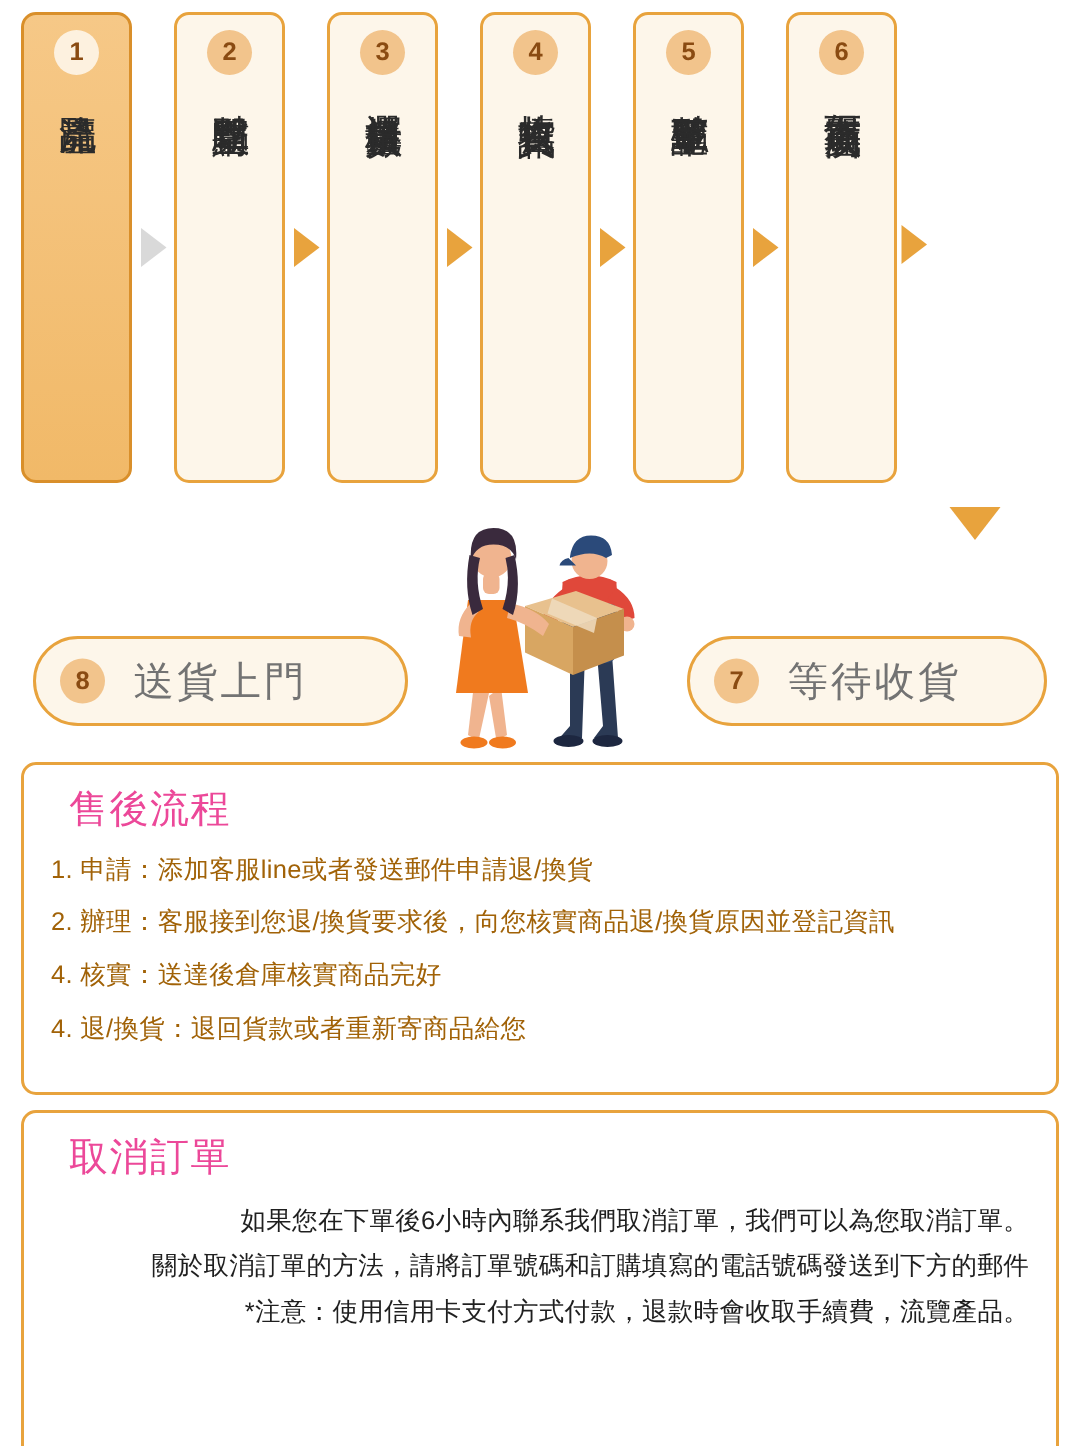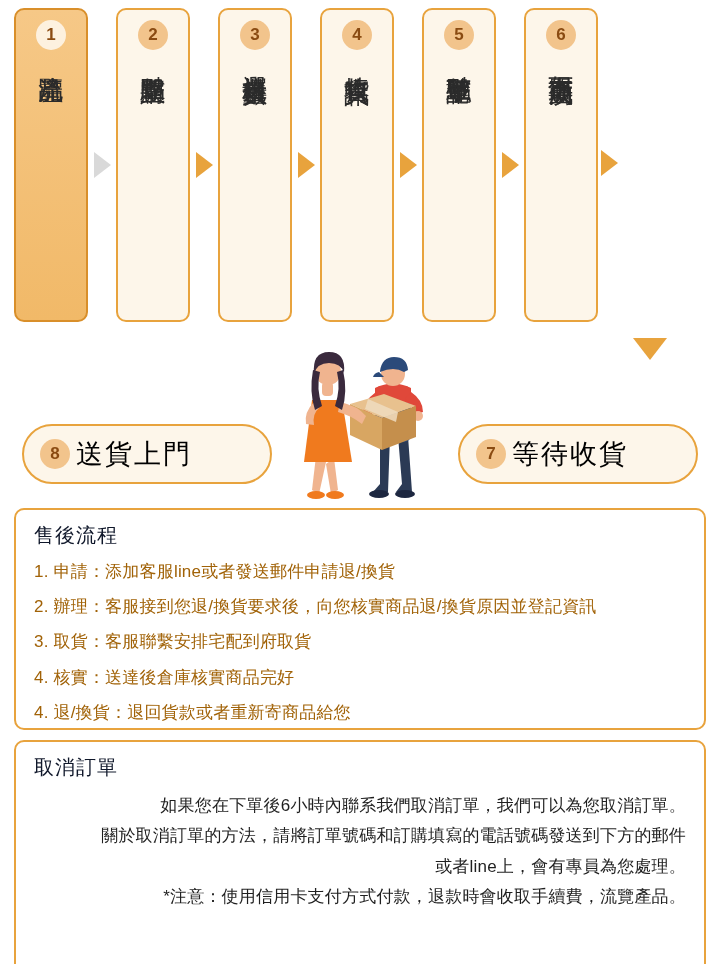--- a/index.html
+++ b/index.html
@@ -120,23 +120,23 @@
     width: 30px; height: 30px;
     border-radius: 50%;
     background: #f2c48c;
     color: #8a4b12;
     font-weight: bold;
     font-size: 17px;
     display: flex; align-items: center; justify-content: center;
     flex: 0 0 auto;
   }
   .pill-label {
-    margin-left: 6px;
+    margin-left: 19px;
     font-size: 27px;
-    color: #000000;
+    color: #737373;
     letter-spacing: 2px;
   }
 
   
   .card {
     position: absolute;
     border: 2px solid #e8a33d;
     border-radius: 10px;
     background: #ffffff;
     padding: 12px 18px 14px 18px;
@@ -144,23 +144,24 @@
   #card-after { left: 14px; top: 508px; width: 692px; height: 222px; }
   #card-cancel { left: 14px; top: 740px; width: 692px; height: 236px; }
 
   .card-head {
     display: flex;
     align-items: baseline;
     gap: 10px;
     margin-bottom: 8px;
   }
   .card-title {
-    font-size: 20px;
-    color: #0f172a;
+    font-size: 26px;
+    color: #ec4899;
     letter-spacing: 1px;
+    margin-left: 12px;
   }
   .card-note {
     font-size: 14.5px;
     color: #e03020;
     letter-spacing: 0px;
   }
   .card-list {
     margin: 0; padding: 0;
     list-style: none;
   }
@@ -305,29 +306,27 @@
     <div class="pill-label">等待收貨</div>
   </div>
 
   <div class="card" id="card-after">
     <div class="card-head">
       <span class="card-title">售後流程</span>
     </div>
     <ul class="card-list">
       <li>1. 申請：添加客服line或者發送郵件申請退/換貨</li>
       <li>2. 辦理：客服接到您退/換貨要求後，向您核實商品退/換貨原因並登記資訊</li>
-      <li>3. 取貨：客服聯繫安排宅配到府取貨</li>
       <li>4. 核實：送達後倉庫核實商品完好</li>
       <li>4. 退/換貨：退回貨款或者重新寄商品給您</li>
     </ul>
   </div>
 
   <div class="card" id="card-cancel">
     <span class="card-title">取消訂單</span>
     <div class="body">
       <p class="card-para">如果您在下單後6小時內聯系我們取消訂單，我們可以為您取消訂單。</p>
       <p class="card-para">關於取消訂單的方法，請將訂單號碼和訂購填寫的電話號碼發送到下方的郵件</p>
-      <p class="card-para">或者line上，會有專員為您處理。</p>
       <p class="card-para">*注意：使用信用卡支付方式付款，退款時會收取手續費，流覽產品。</p>
     </div>
   </div>
 
 </div>
 
 </body></html>

